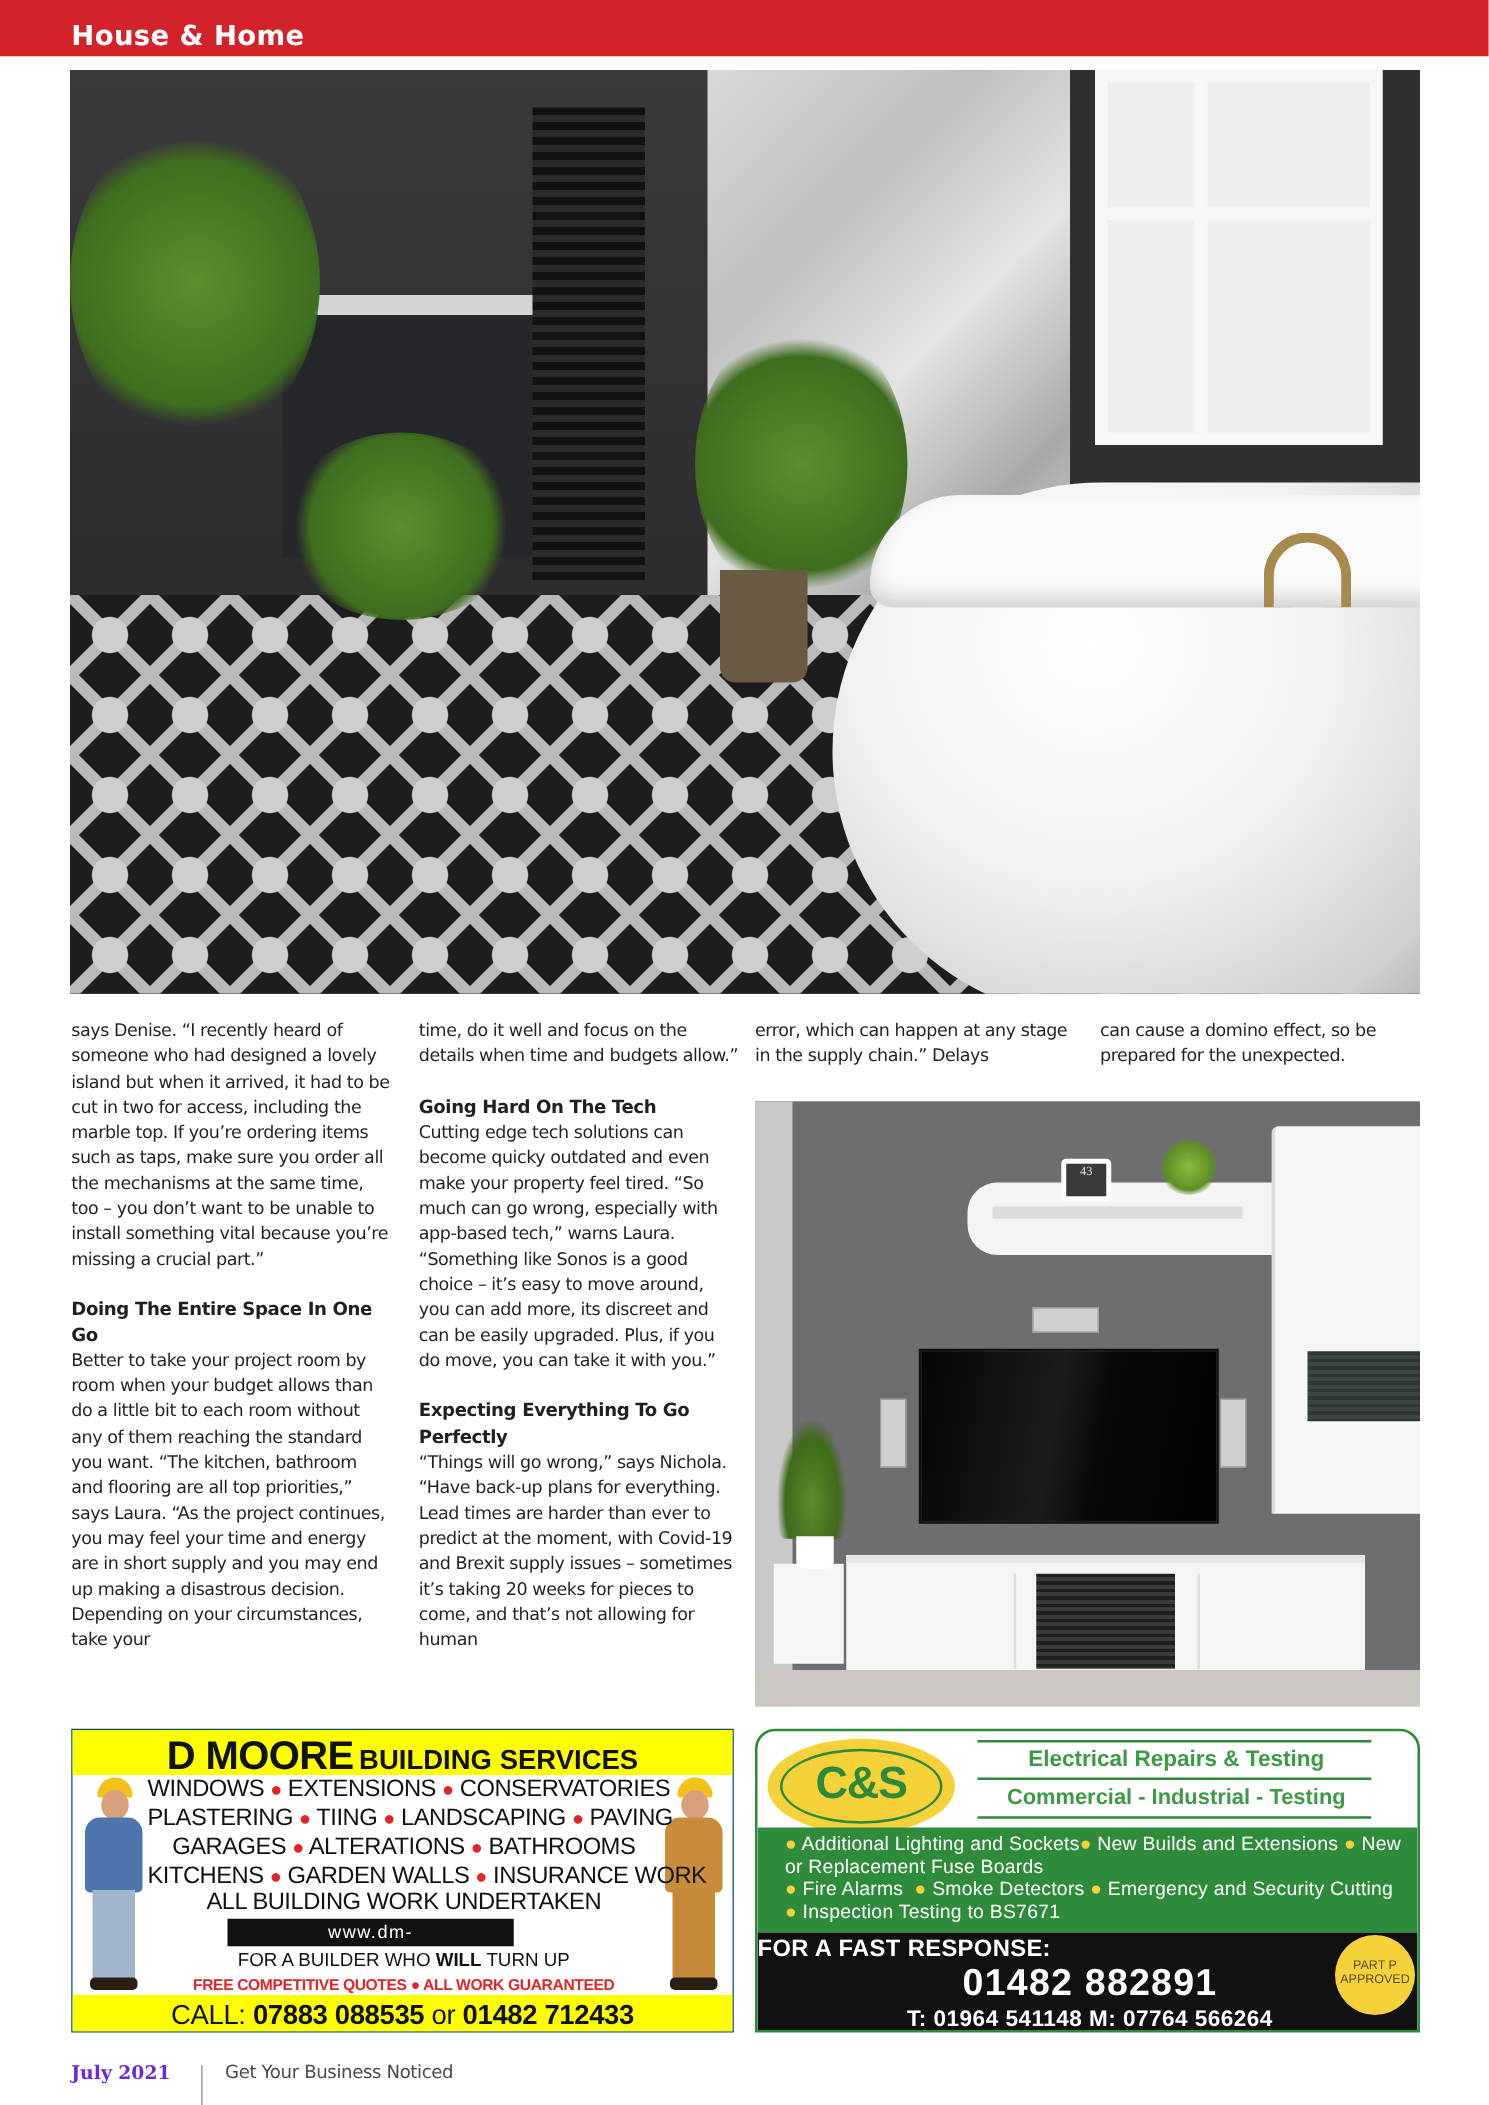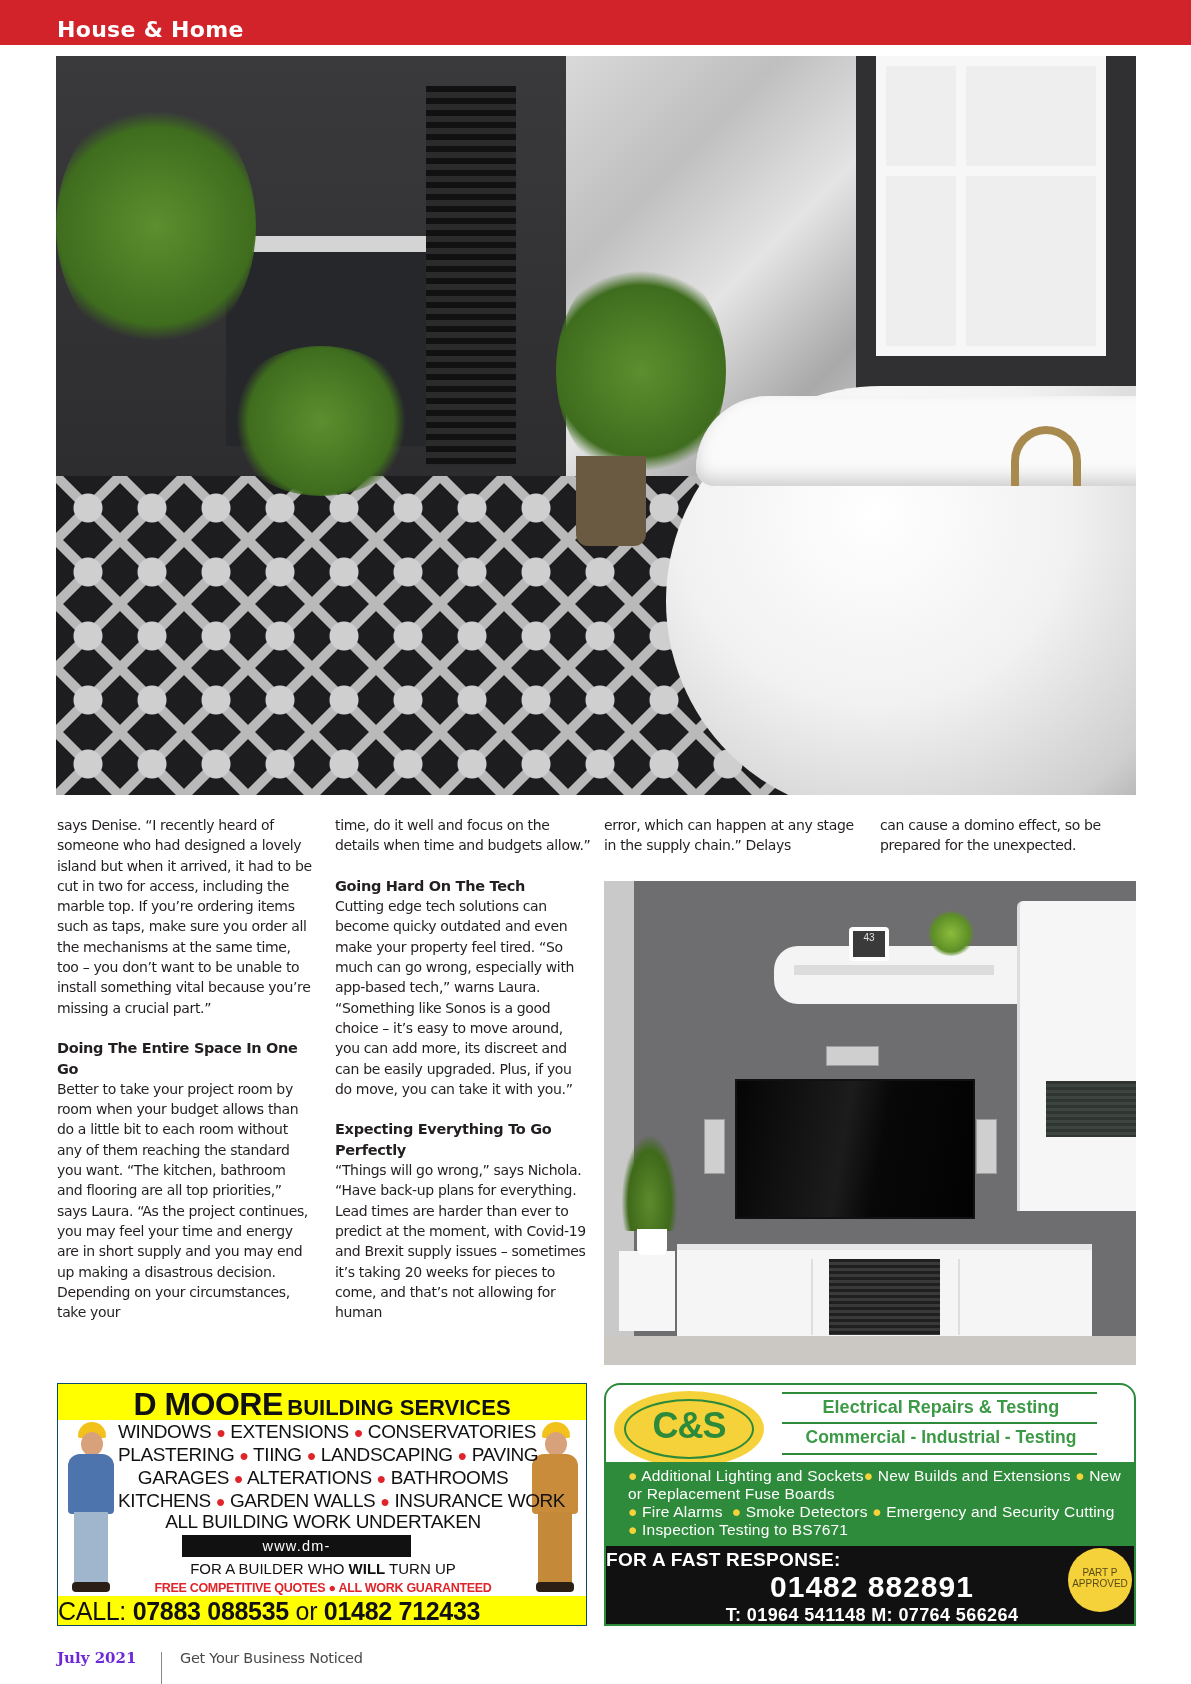--- a/index.html
+++ b/index.html
@@ -42,21 +42,21 @@
   .col-3 { left: 604px; width: 256px; }
   .col-4 { left: 880px; width: 256px; }
 
   
   .photo-tv { position: absolute; left: 604px; top: 881px; width: 532px; height: 484px; overflow: hidden; background: #6e6d6f; }
   .photo-tv .wall-l { position: absolute; left: 0; top: 0; width: 30px; height: 100%; background: #c9c9c9; }
   .photo-tv .floor { position: absolute; left: 0; top: 455px; width: 100%; height: 30px; background: #cbc7c3; }
   .photo-tv .shelf { position: absolute; left: 170px; top: 65px; width: 245px; height: 58px; background: #f4f4f4; border-radius: 24px 0 0 24px; }
   .photo-tv .shelf-groove { position: absolute; left: 190px; top: 84px; width: 200px; height: 10px; background: #dcdcdc; }
   .photo-tv .clock { position: absolute; left: 245px; top: 46px; width: 40px; height: 34px; background: #fdfdfd; border-radius: 4px; }
-  .photo-tv .clock-face { position: absolute; left: 249px; top: 50px; width: 32px; height: 26px; background: #3a3a3a; color: #e0e0e0; font-size: 10px; font-family: Liberation Sans, sans-serif; text-align: center; line-height: 14px; }
+  .photo-tv .clock-face { position: absolute; left: 249px; top: 50px; width: 32px; height: 26px; background: #3a3a3a; color: #e0e0e0; font-size: 10px; font-family: Liberation Serif, serif; text-align: center; line-height: 14px; }
   .photo-tv .shelf-plant { position: absolute; left: 322px; top: 30px; width: 50px; height: 45px; border-radius: 50%; background: radial-gradient(circle, #8cbb3c 0%, #5d8f27 55%, transparent 70%); }
   .photo-tv .cabinet { position: absolute; left: 413px; top: 20px; width: 125px; height: 310px; background: #f6f6f6; border-left: 3px solid #dddddd; border-radius: 6px 0 0 0; }
   .photo-tv .cabinet-glass { position: absolute; left: 442px; top: 200px; width: 95px; height: 56px; background: repeating-linear-gradient(180deg,#2f3632 0 3px,#3d4541 3px 6px); }
   .photo-tv .tv { position: absolute; left: 131px; top: 198px; width: 240px; height: 140px; background: linear-gradient(100deg,#050505 0%,#1c1c1c 45%,#080808 60%,#020202 100%); border: 2px solid #111; }
   .photo-tv .spk-c { position: absolute; left: 222px; top: 165px; width: 53px; height: 20px; background: #cfcfcf; border: 1px solid #9e9e9e; }
   .photo-tv .spk-l { position: absolute; left: 100px; top: 238px; width: 21px; height: 55px; background: #cfcfcf; border: 1px solid #9e9e9e; }
   .photo-tv .spk-r { position: absolute; left: 372px; top: 238px; width: 21px; height: 55px; background: #cfcfcf; border: 1px solid #9e9e9e; }
   .photo-tv .console { position: absolute; left: 73px; top: 363px; width: 415px; height: 92px; background: #f5f5f5; border-top: 6px solid #e6e6e6; }
   .photo-tv .console-grille { position: absolute; left: 225px; top: 378px; width: 111px; height: 76px; background: repeating-linear-gradient(180deg,#1f1f1f 0 3px,#3a3a3a 3px 6px); }
   .photo-tv .console-div1 { position: absolute; left: 207px; top: 378px; width: 2px; height: 76px; background: #dedede; }
@@ -70,21 +70,21 @@
   .ad-dm .top-band { position: absolute; left: 0; top: 0; width: 100%; height: 36px; background: #ffff00; }
   .ad-dm .title { position: absolute; left: 0; top: 2px; width: 100%; text-align: center; font-weight: bold; color: #111; white-space: nowrap; }
   .ad-dm .title .big { font-size: 32px; letter-spacing: -0.5px; }
   .ad-dm .title .small { font-size: 22px; }
   .ad-dm .services { position: absolute; left: 60px; top: 37px; width: 410px; text-align: center; font-size: 19px; line-height: 22px; color: #111; letter-spacing: -0.4px; white-space: nowrap; }
   .ad-dm .services .dot { color: #e0242a; font-size: 16px; }
   .ad-dm .undertaken { position: absolute; left: 60px; top: 127px; width: 410px; text-align: center; font-size: 19px; color: #111; letter-spacing: -0.4px; }
   .ad-dm .url { position: absolute; left: 124px; top: 151px; width: 229px; height: 22px; background: #111; color: #ffffff; text-align: center; font-size: 14.5px; line-height: 22px; letter-spacing: 1.2px; }
   .ad-dm .turnup { position: absolute; left: 60px; top: 176px; width: 410px; text-align: center; font-size: 15px; color: #111; }
   .ad-dm .quotes { position: absolute; left: 60px; top: 197px; width: 410px; text-align: center; font-size: 12.5px; font-weight: bold; color: #e0242a; letter-spacing: -0.3px; white-space: nowrap; }
-  .ad-dm .call-band { position: absolute; left: 0; top: 212px; width: 100%; height: 31px; background: #ffff00; text-align: left; font-size: 25px; line-height: 31px; color: #111; white-space: nowrap; letter-spacing: -0.3px; }
+  .ad-dm .call-band { position: absolute; left: 0; top: 212px; width: 100%; height: 31px; background: #ffff00; text-align: center; font-size: 22px; line-height: 31px; color: #111; white-space: nowrap; letter-spacing: -0.3px; }
   .ad-dm .call-band b { font-weight: bold; }
   .worker { position: absolute; }
   .worker .hat { position: absolute; width: 28px; height: 16px; background: #f2c21a; border-radius: 14px 14px 2px 2px; }
   .worker .head { position: absolute; width: 22px; height: 24px; background: #d7a27b; border-radius: 50%; }
   .worker .torso { position: absolute; width: 46px; height: 60px; border-radius: 12px 12px 4px 4px; }
   .worker .legs { position: absolute; width: 34px; height: 72px; }
   .worker .boots { position: absolute; width: 38px; height: 10px; background: #2a1e15; border-radius: 4px; }
 
   
   .ad-cs { position: absolute; left: 604px; top: 1383px; width: 532px; height: 243px; border: 2px solid #2c8a3a; border-radius: 16px 16px 0 0; overflow: hidden; background: #ffffff; font-family: "Liberation Sans", sans-serif; }

